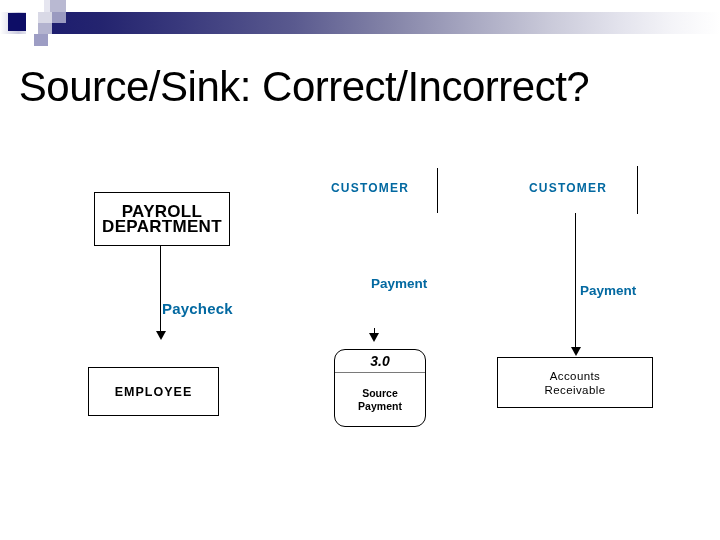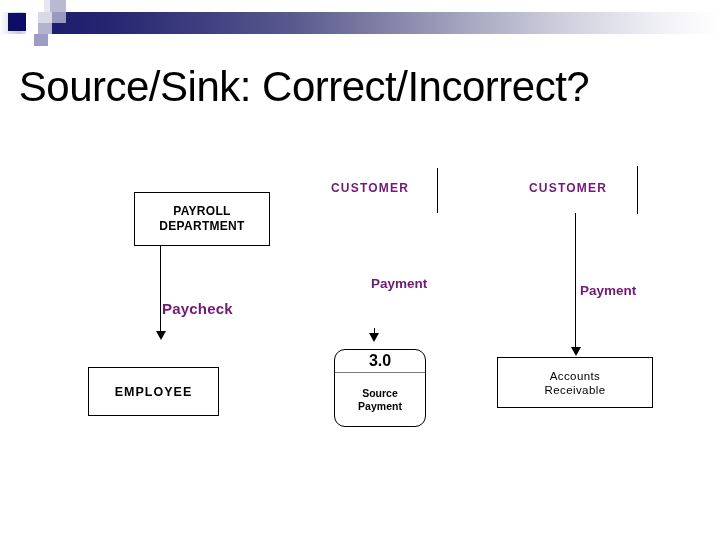--- a/index.html
+++ b/index.html
@@ -84,21 +84,21 @@
   }
   .arrow-head {
     position: absolute;
     width: 0; height: 0;
     border-left: 5px solid transparent;
     border-right: 5px solid transparent;
     border-top: 9px solid #000;
   }
   .flow-lbl {
     position: absolute;
-    color: #701a75;
+    color: #0369a1;
     white-space: nowrap;
   }
   .proc-box {
     position: absolute;
     border: 1.4px solid #000;
     border-radius: 11px;
     background: #ffffff;
   }
   .proc-id {
     position: absolute;
@@ -133,21 +133,21 @@
   <div class="mosaic m9"></div>
   <div class="mosaic m10"></div>
   <div class="mosaic m11"></div>
   <div class="mosaic m12"></div>
   <div class="mosaic m2"></div>
 
   <div class="slide-title">Source/Sink: Correct/Incorrect?</div>
 
   <div class="dgm">
 
-    <div class="ent-box" style="left:94px; top:192px; width:136px; height:54px; font-size:12px; line-height:15px; font-weight:700; letter-spacing:0.3px;margin-left:40px;">
+    <div class="ent-box" style="left:94px; top:192px; width:136px; height:54px; font-size:17px; line-height:15px; font-weight:700; letter-spacing:0.3px;">
       <span class="lbl">
         <span>PAYROLL</span><br>
         <span>DEPARTMENT</span>
       </span>
     </div>
 
     <div class="arrow-line" style="left:160px; top:246px; height:87px;"></div>
     <div class="arrow-head" style="left:155.5px; top:331px;"></div>
 
     <div class="flow-lbl" style="left:162px; top:300px; font-size:15px; font-weight:700; letter-spacing:0.2px;">Paycheck</div>
@@ -161,21 +161,21 @@
 
     <div class="flow-lbl" style="left:331px; top:181px; font-size:12px; font-weight:700; letter-spacing:1.2px;">CUSTOMER</div>
     <div class="vline" style="left:437px; top:168px; height:45px;"></div>
 
     <div class="flow-lbl" style="left:371px; top:276px; font-size:13.5px; font-weight:700;">Payment</div>
 
     <div class="arrow-head" style="left:369px; top:333px;"></div>
     <div class="arrow-line" style="left:374px; top:328px; height:7px;"></div>
 
     <div class="proc-box" style="left:334px; top:349px; width:92px; height:78px;">
-      <div class="proc-id" style="font-size:16px; font-weight:700;">3.0</div>
+      <div class="proc-id" style="font-size:14px; font-weight:700;font-style:italic;">3.0</div>
       <div class="proc-name" style="font-size:10.5px; font-weight:700;">
         <span>
           <span>Source</span><br>
           <span>Payment</span>
         </span>
       </div>
     </div>
   </div>
 
   <div class="dgm">

